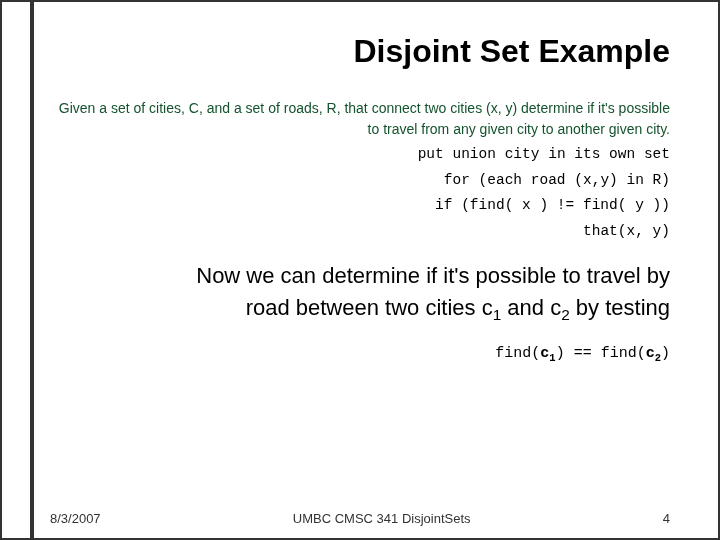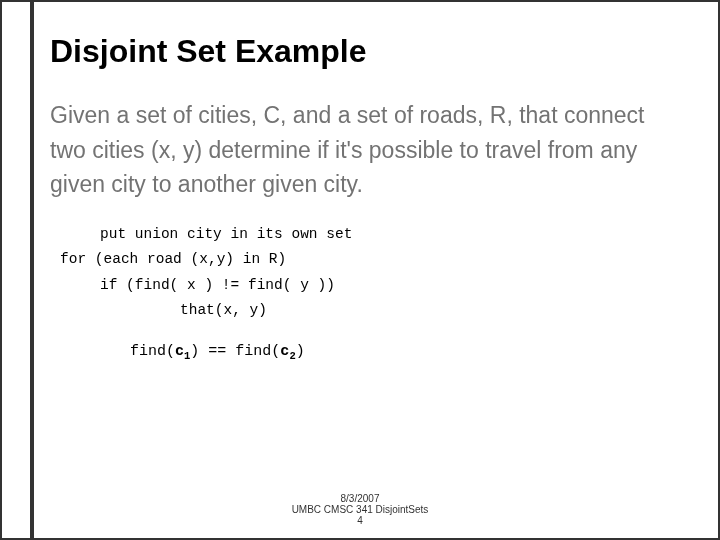--- a/index.html
+++ b/index.html
@@ -1,15 +1,15 @@
 <!DOCTYPE html>
 <html><head>
   <meta charset="utf-8">
   <style>
-    * { margin: 0; padding: 0; box-sizing: border-box; }
+    * { margin: 0; padding: 0; box-sizing: border-box; text-align: right; }
     body {
       width: 720px;
       height: 540px;
       background: #ffffff;
       font-family: Arial, Helvetica, sans-serif;
       overflow: hidden;
       position: relative;
     }
 
     .slide-container {
@@ -37,24 +37,24 @@
 
     .title {
       font-size: 32px;
       font-weight: bold;
       color: #000000;
       margin-bottom: 28px;
       line-height: 1.2;
     }
 
     .paragraph {
-      font-size: 23px;
-      color: #737373;
+      font-size: 14px;
+      color: #14532d;
       line-height: 1.5;
-      margin-bottom: 20px;
+      margin-bottom: 2px;
     }
 
     .code-block {
       font-family: 'Courier New', Courier, monospace;
       font-size: 14.5px;
       color: #000000;
       line-height: 1.7;
       margin-bottom: 16px;
       margin-left: 10px;
     }
@@ -77,23 +77,22 @@
     }
 
     .footer {
       position: absolute;
       bottom: 12px;
       left: 48px;
       right: 48px;
       display: flex;
       justify-content: space-between;
       align-items: center;
-      font-size: 10px;
+      font-size: 13px;
       color: #333333;
-      flex-direction: column;
     }
 
     .code-row {
       display: block;
       font-family: 'Courier New', Courier, monospace;
       font-size: 14.5px;
       line-height: 1.75;
     }
 
     .bold-code {
@@ -126,20 +125,26 @@
         <span>for (each road (x,y) in R)</span>
       </span>
       <span class="code-row indent2">
         <span>    if (find( x ) != find( y ))</span>
       </span>
       <span class="code-row indent3">
         <span>          that(x, y)</span>
       </span>
     </div>
 
+    <div class="large-text">
+      <span>Now we can determine if it's possible to travel by</span><br>
+      <span>
+        <span>road between two cities c</span><sub>1</sub><span> and c</span><sub>2</sub><span> by testing</span>
+      </span>
+    </div>
 
     <div style="margin-left:80px; margin-top:4px;">
       <span class="code-row" style="font-family:'Courier New',Courier,monospace; font-size:15px;">
         <span>find(<span class="bold-code">c</span><sub><span class="bold-code">1</span></sub>) == find(<span class="bold-code">c</span><sub><span class="bold-code">2</span></sub>)</span>
       </span>
     </div>
 
   </div>
 
   <div class="footer">

